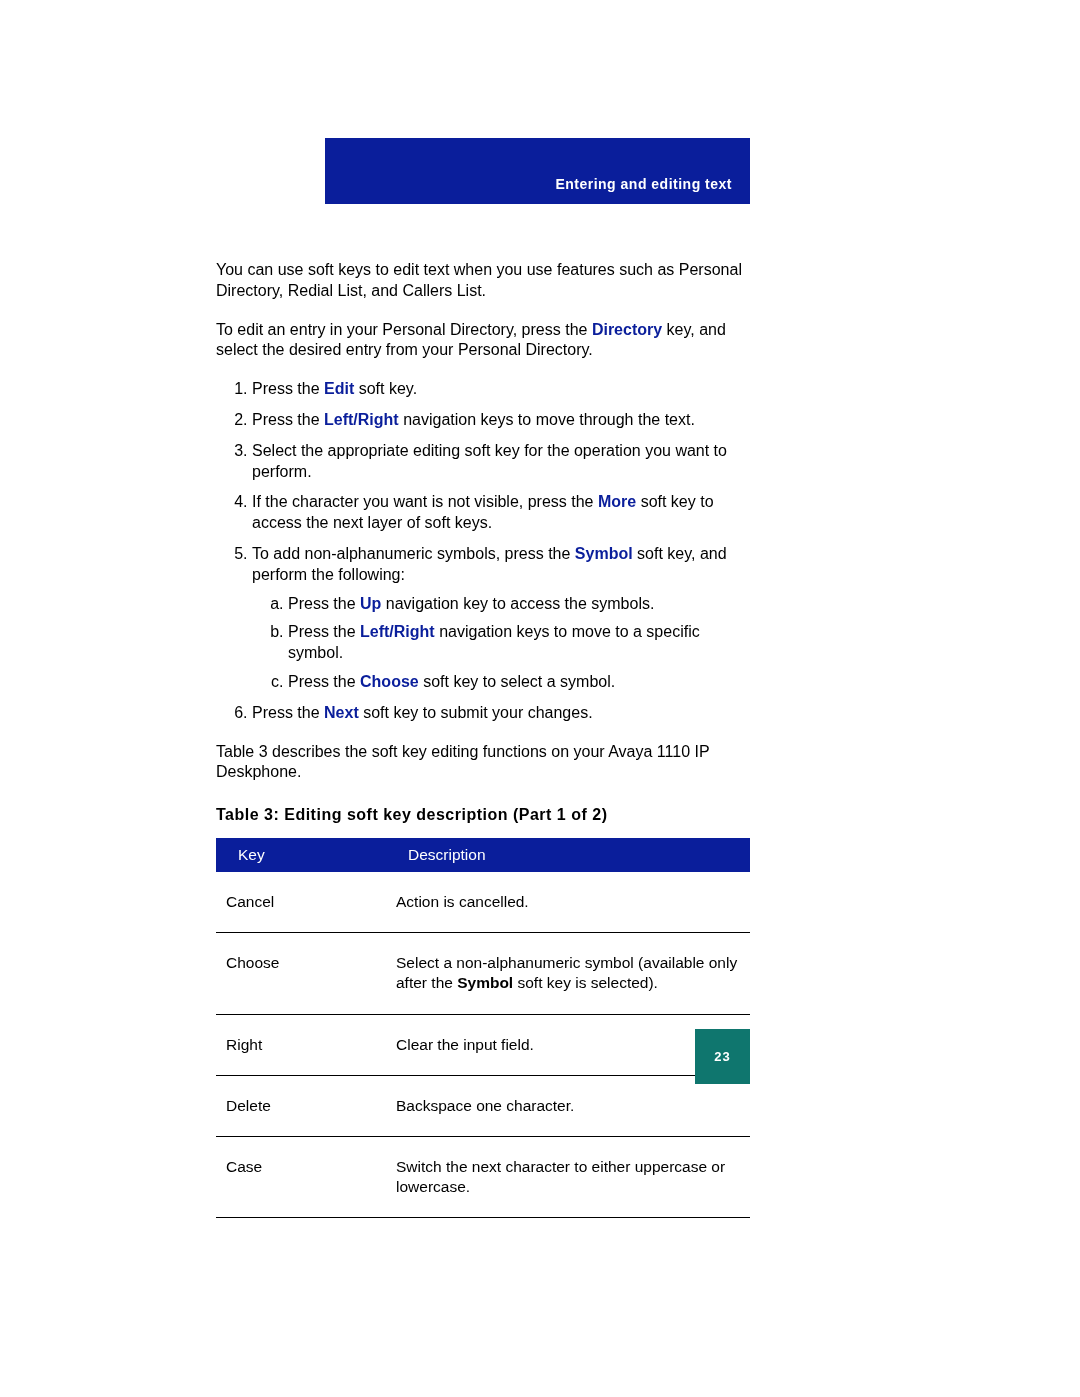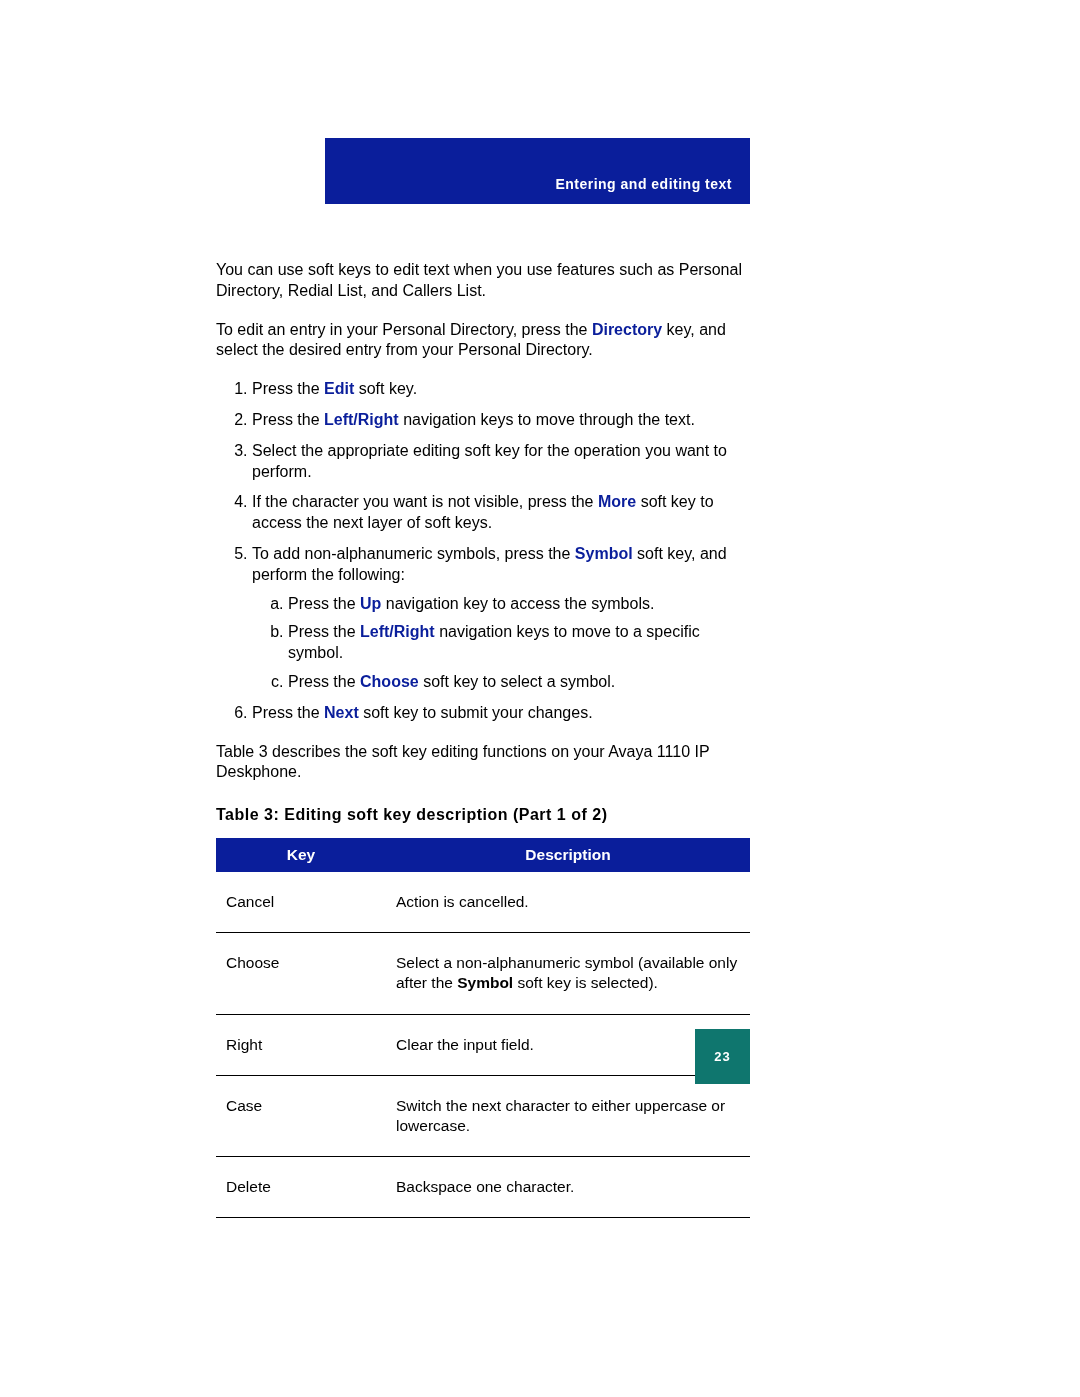--- a/index.html
+++ b/index.html
@@ -79,22 +79,22 @@
     margin: 22px 0 12px 0;
   }
   table.softkeys {
     border-collapse: collapse;
     width: 100%;
     font-size: 15.5px;
   }
   table.softkeys th {
     background: #0a1e9b;
     color: #ffffff;
-    text-align: center;
-    font-weight: bold;
+    text-align: left;
+    font-weight: normal;
     padding: 7px 22px;
   }
   table.softkeys td {
     padding: 20px 10px;
     border-bottom: 1px solid #000;
     vertical-align: top;
   }
   table.softkeys col.c1 { width: 170px; }
   .black-bold { font-weight: bold; }
   .page-num-box {
@@ -185,26 +185,26 @@
         </tr>
         <tr>
           <td>Choose</td>
           <td><span>Select a non-alphanumeric symbol (available only after the </span><span class="black-bold">Symbol</span><span> soft key is selected).</span></td>
         </tr>
         <tr>
           <td>Right</td>
           <td><span>Clear the input field.</span><span class="black-bold"></span><span></span></td>
         </tr>
         <tr>
+          <td>Delete</td>
+          <td><span>Backspace one character.</span><span class="black-bold"></span><span></span></td>
+        </tr>
+        <tr>
           <td>Case</td>
           <td><span>Switch the next character to either uppercase or lowercase.</span><span class="black-bold"></span><span></span></td>
-        </tr>
-        <tr>
-          <td>Delete</td>
-          <td><span>Backspace one character.</span><span class="black-bold"></span><span></span></td>
         </tr>
       </tbody>
     </table>
 
   </div>
 
   <div class="page-num-box">
     <span>23</span>
   </div>
 

